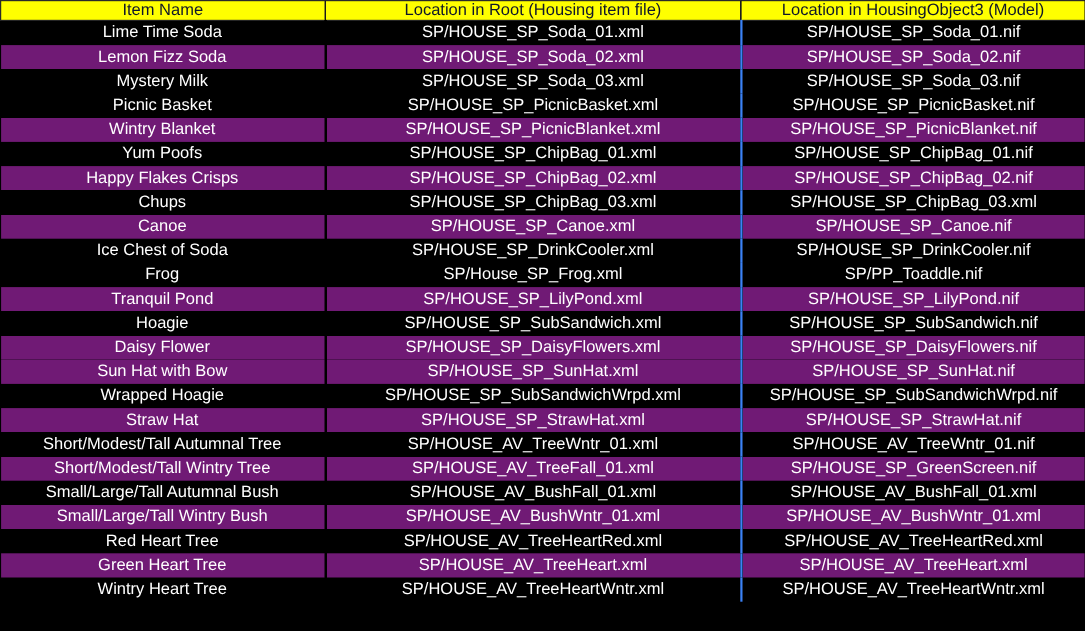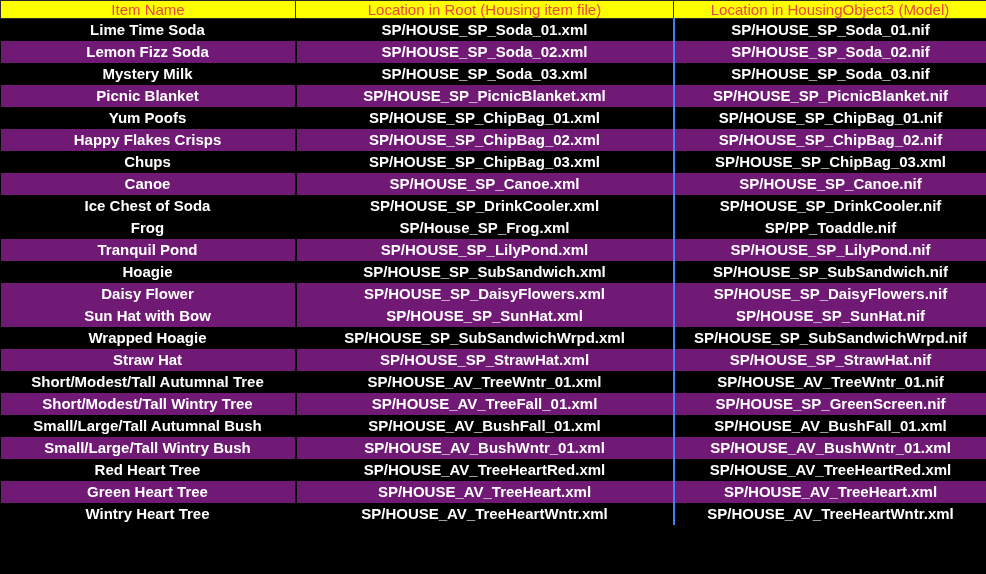--- a/index.html
+++ b/index.html
@@ -25,36 +25,35 @@
   table.grid {
     width: 986px;
     border-collapse: collapse;
     table-layout: fixed;
   }
 
   
   thead tr.header-row th {
     height: 16px;
     background: #FFFF00;
-    color: #ef4444;
+    color: #0f172a;
     font-size: 15px;
     font-weight: normal;
     text-align: center;
     vertical-align: middle;
     padding: 0 2px;
     border: 1px solid #2a2a2a;
     box-sizing: border-box;
     white-space: nowrap;
     overflow: hidden;
   }
 
   
   tbody tr.data-row {
     height: 16px;
-    font-weight: bold;
   }
   tbody tr.data-row td {
     height: 22px;
     color: #FFFFFF;
     font-size: 15px;
     text-align: center;
     vertical-align: middle;
     padding: 0 3px;
     border: none;
     box-sizing: border-box;
@@ -106,22 +105,27 @@
         <tr class="data-row row-light">
           <td class="col-item">Lemon Fizz Soda</td>
           <td class="col-root">SP/HOUSE_SP_Soda_02.xml</td>
           <td class="col-model">SP/HOUSE_SP_Soda_02.nif</td>
         </tr>
         <tr class="data-row row-dark">
           <td class="col-item">Mystery Milk</td>
           <td class="col-root">SP/HOUSE_SP_Soda_03.xml</td>
           <td class="col-model">SP/HOUSE_SP_Soda_03.nif</td>
         </tr>
-        <tr class="data-row row-light">
-          <td class="col-item">Picnic Blanket</td>
+        <tr class="data-row row-dark">
+          <td class="col-item">Picnic Basket</td>
+          <td class="col-root">SP/HOUSE_SP_PicnicBasket.xml</td>
+          <td class="col-model">SP/HOUSE_SP_PicnicBasket.nif</td>
+        </tr>
+        <tr class="data-row row-light">
+          <td class="col-item">Wintry Blanket</td>
           <td class="col-root">SP/HOUSE_SP_PicnicBlanket.xml</td>
           <td class="col-model">SP/HOUSE_SP_PicnicBlanket.nif</td>
         </tr>
         <tr class="data-row row-dark">
           <td class="col-item">Yum Poofs</td>
           <td class="col-root">SP/HOUSE_SP_ChipBag_01.xml</td>
           <td class="col-model">SP/HOUSE_SP_ChipBag_01.nif</td>
         </tr>
         <tr class="data-row row-light">
           <td class="col-item">Happy Flakes Crisps</td>

